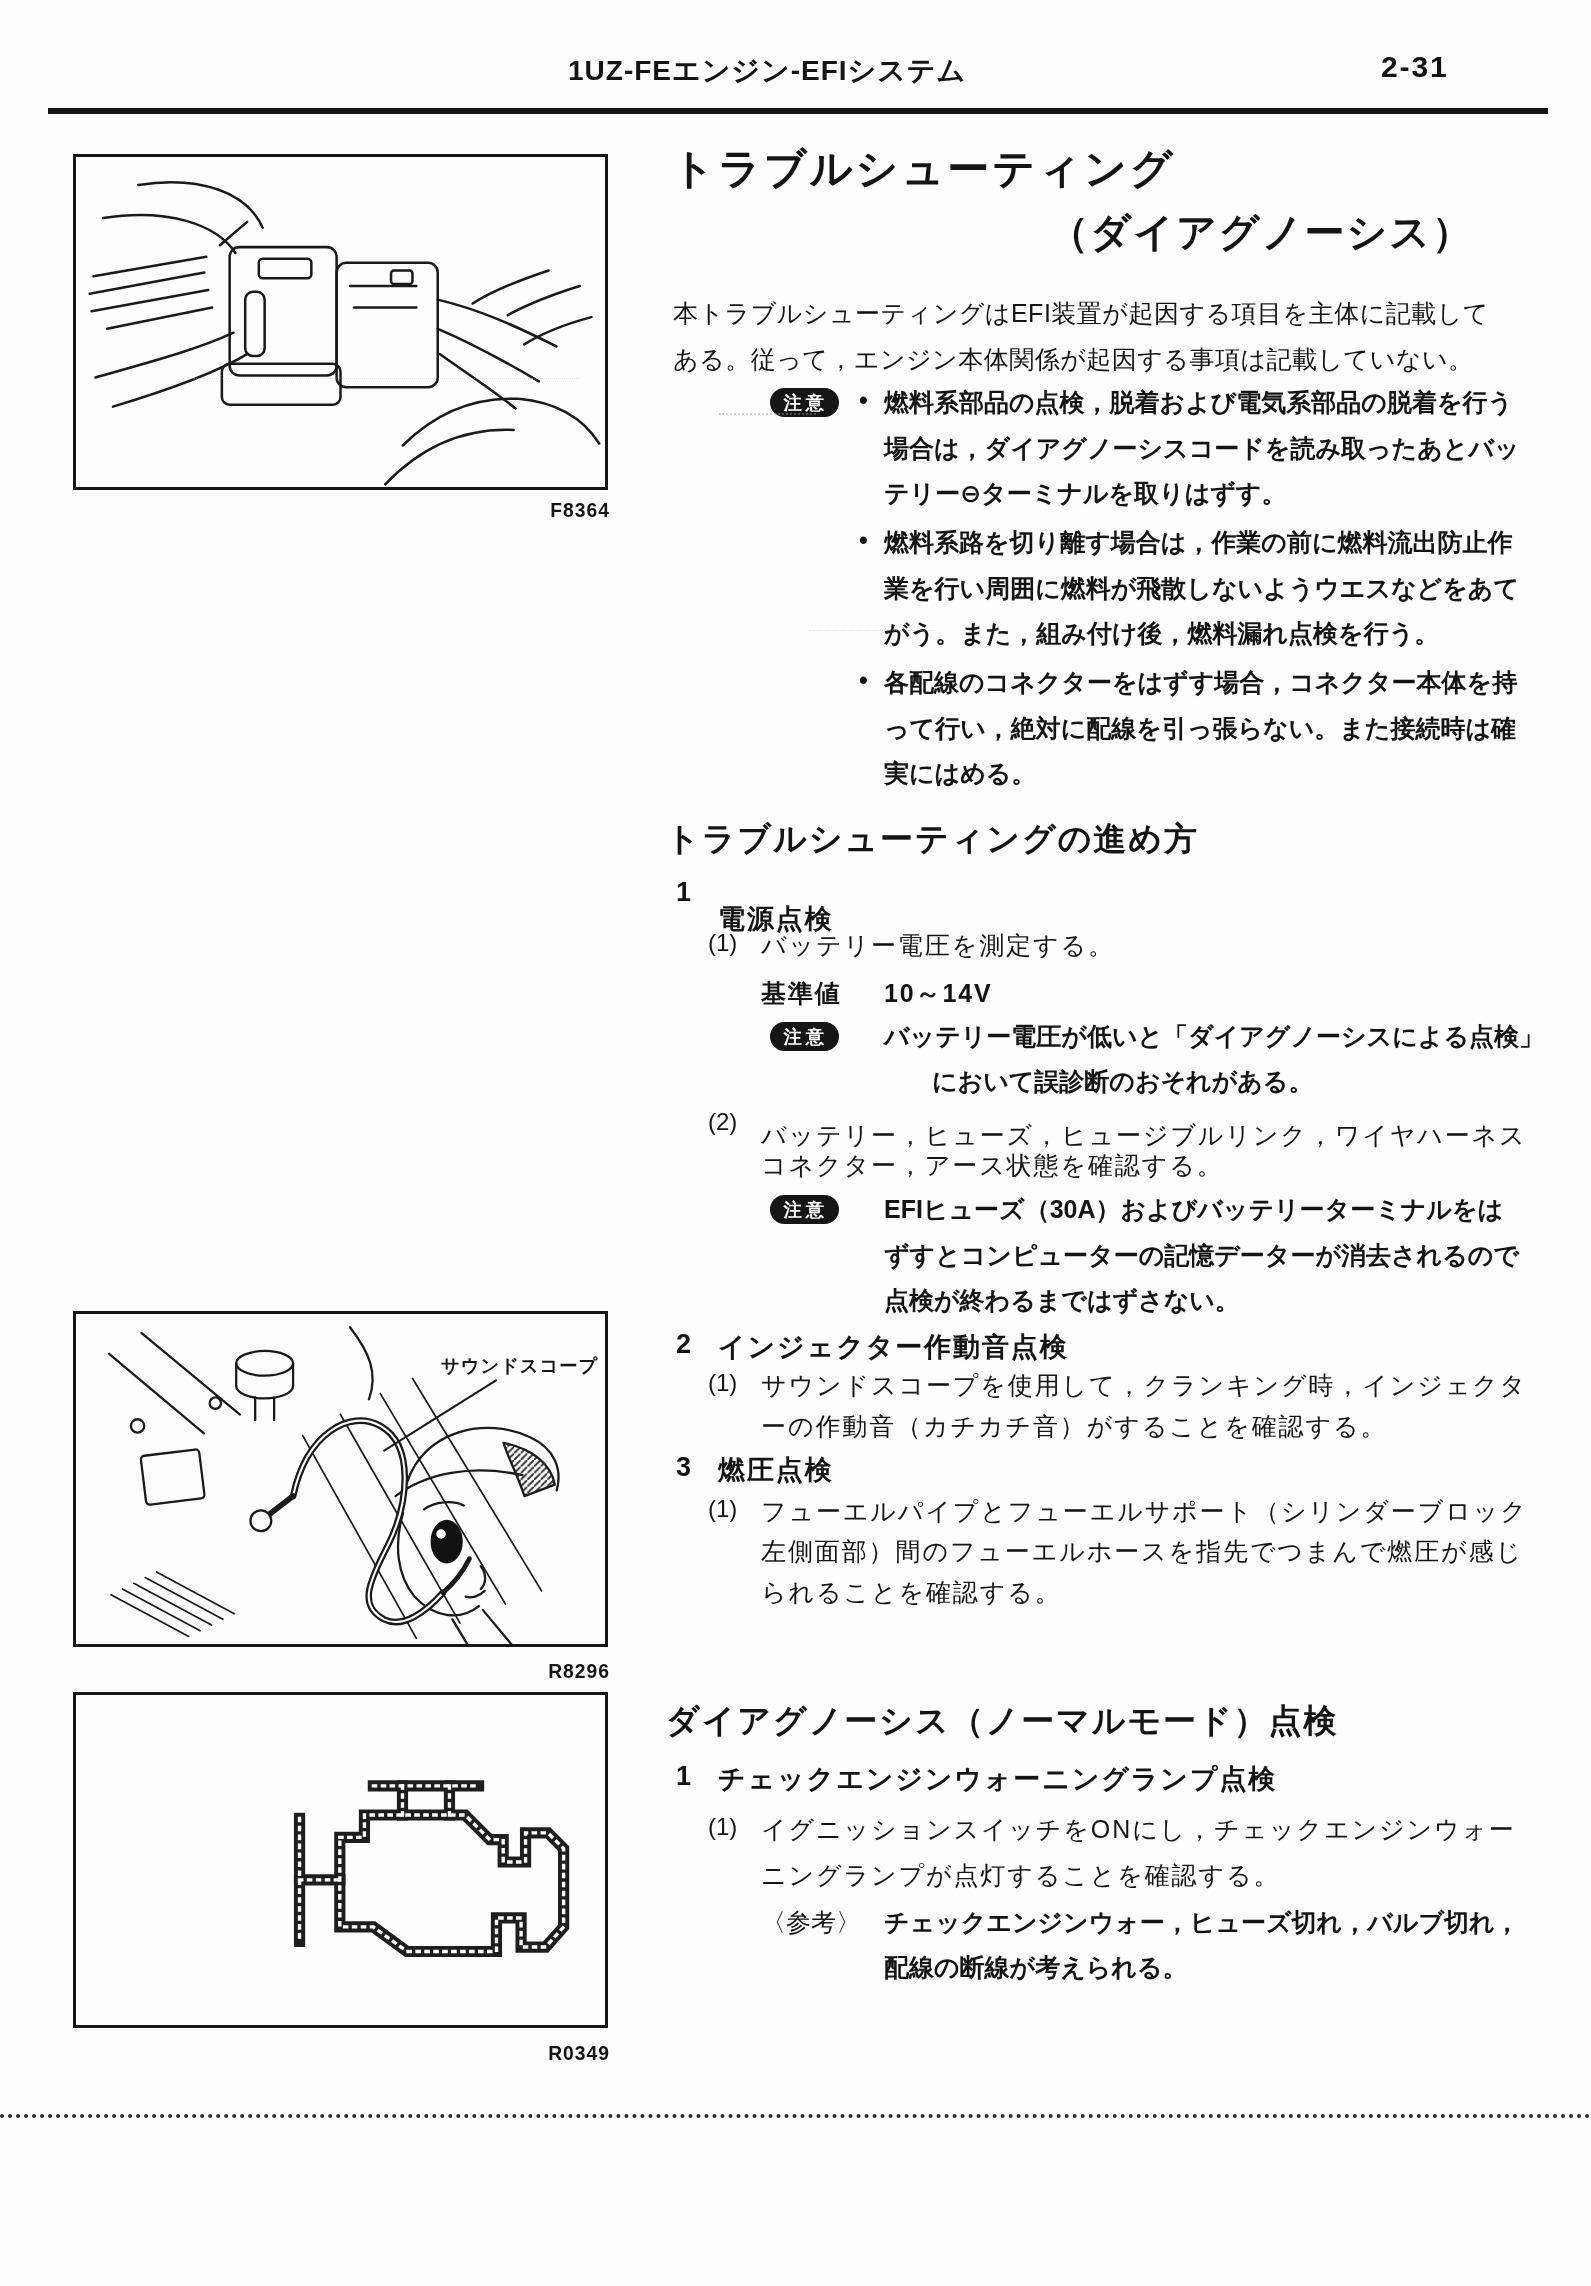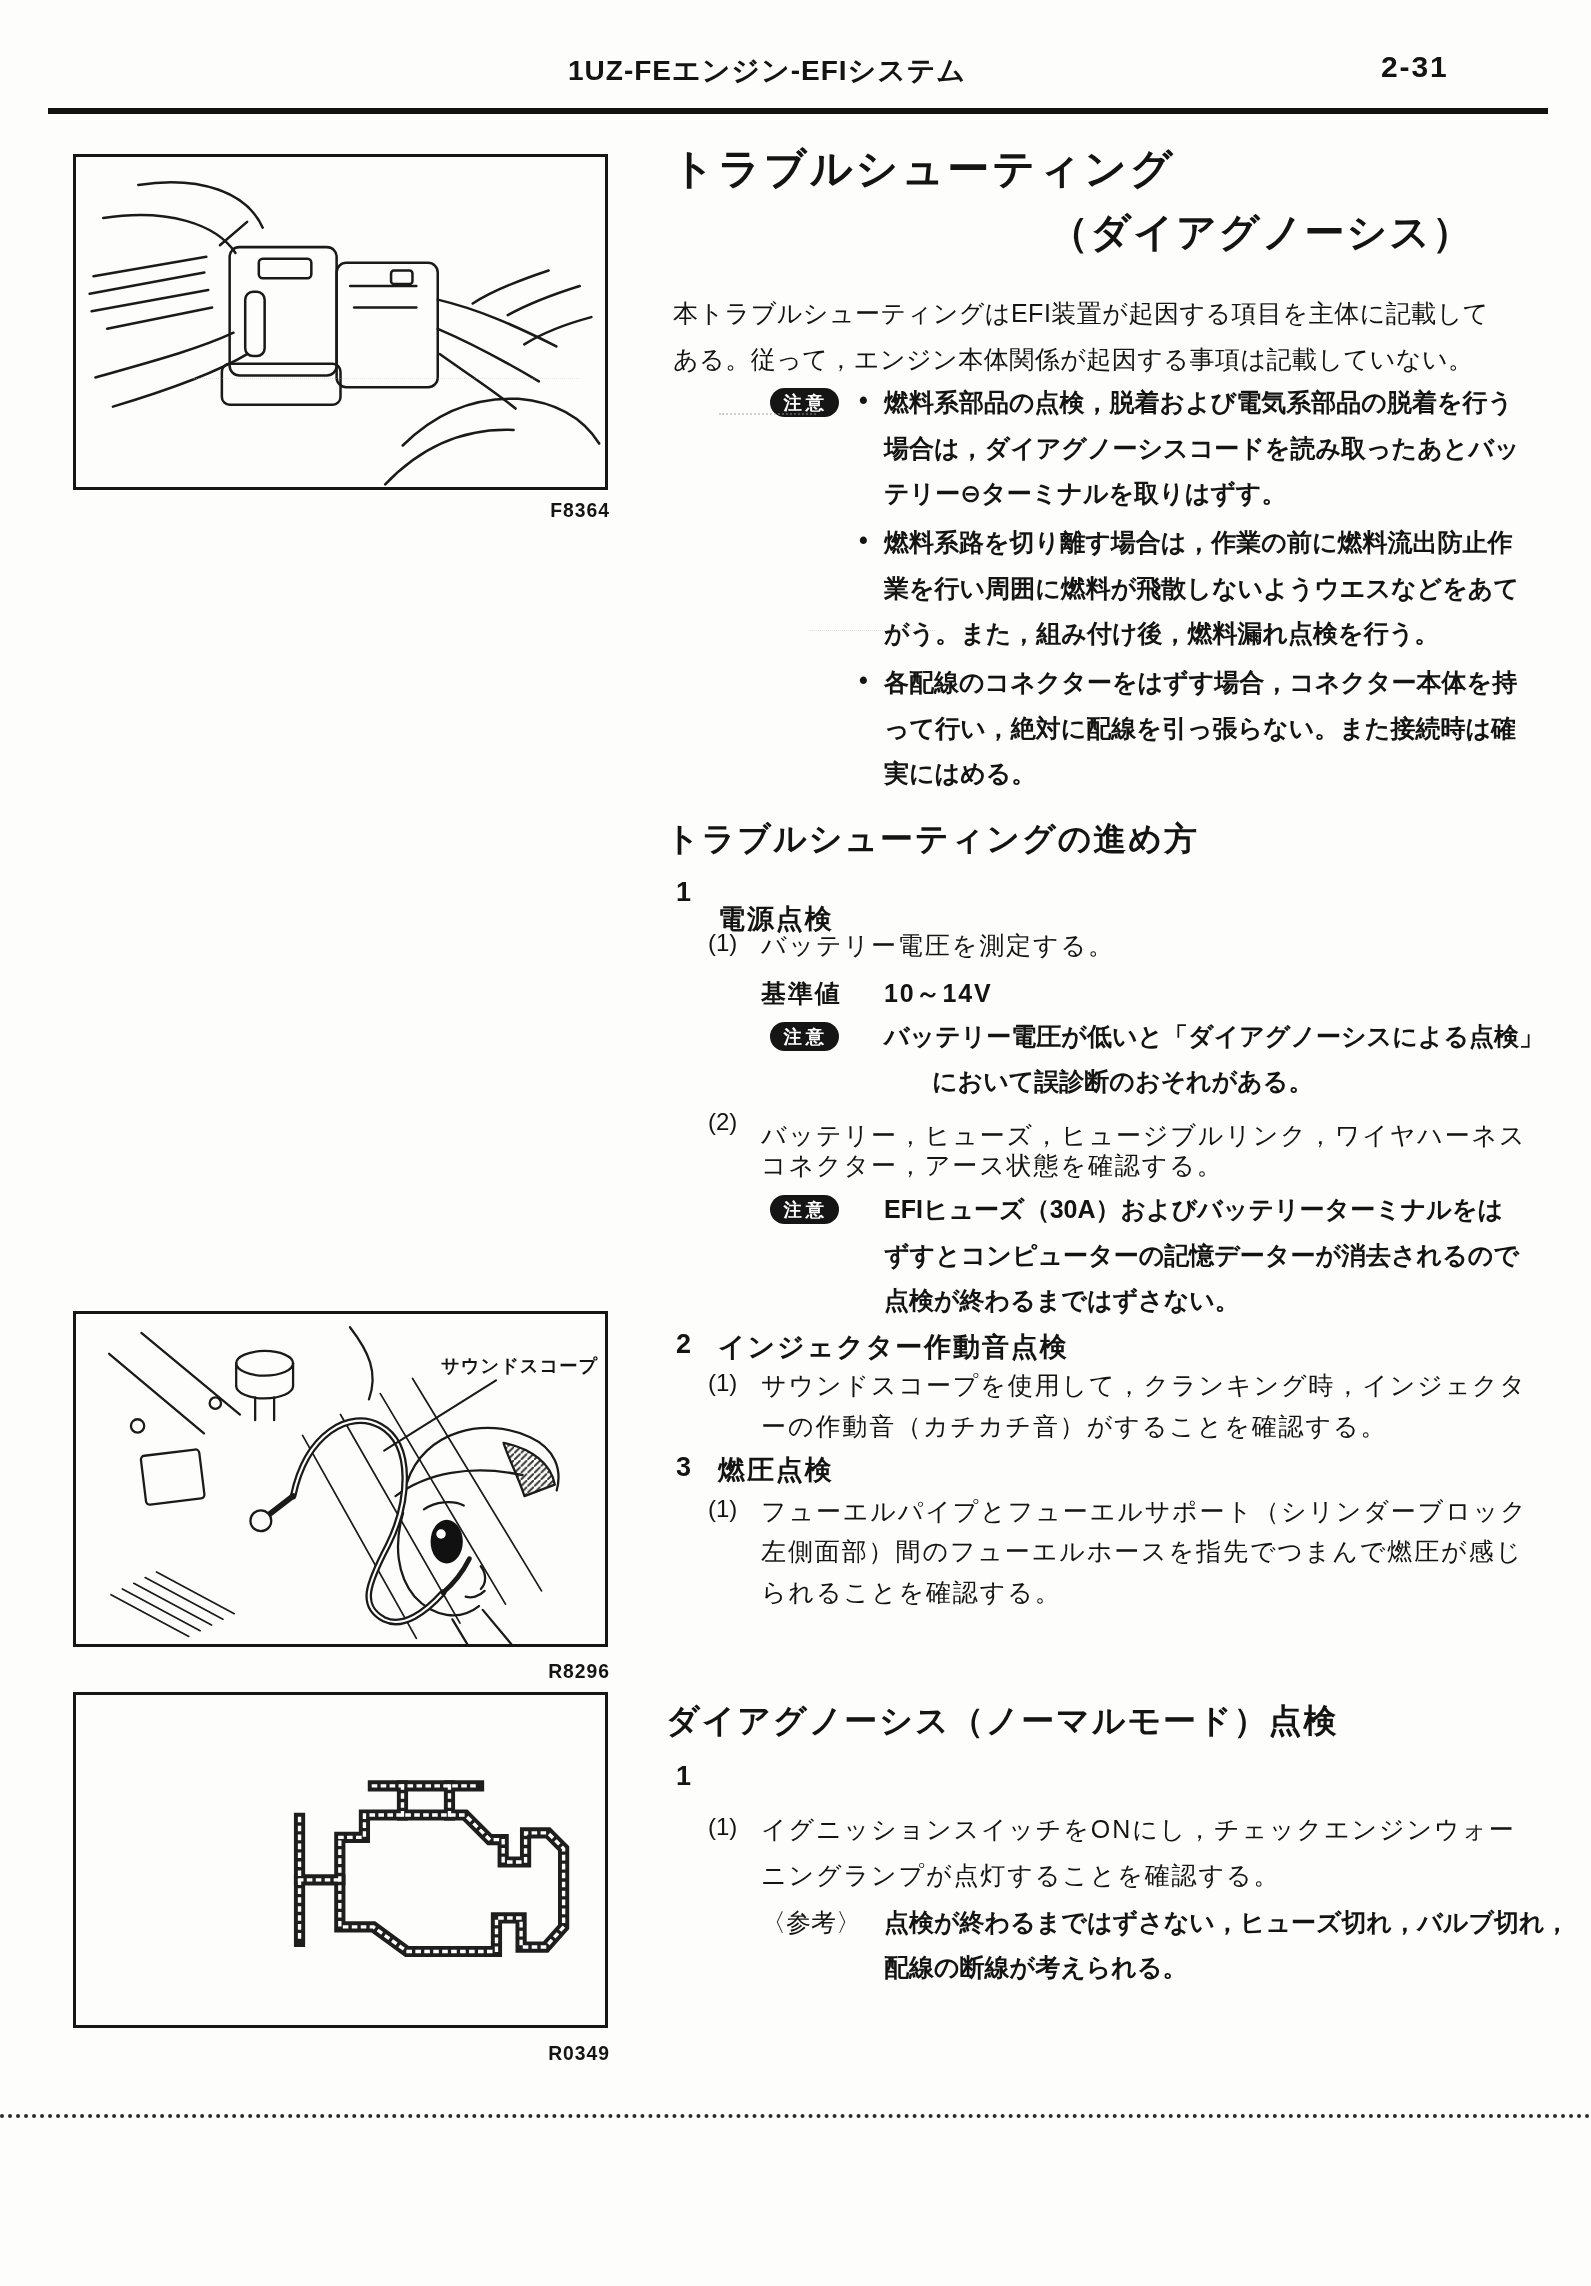--- a/index.html
+++ b/index.html
@@ -224,26 +224,27 @@
   <div class="ln stepnum" style="left:676px; top:1452px;">3</div>
   <div class="ln steptitle" style="left:718px; top:1452px;">燃圧点検</div>
   <div class="ln subnum" style="left:708px; top:1495px;">(1)</div>
   <div class="ln sub" style="left:761px; top:1495px;">フューエルパイプとフューエルサポート（シリンダーブロック</div>
   <div class="ln sub" style="left:761px; top:1535px;">左側面部）間のフューエルホースを指先でつまんで燃圧が感じ</div>
   <div class="ln sub" style="left:761px; top:1576px;">られることを確認する。</div>
 
   <div class="ln h-sec" style="left:666px; top:1699px;">ダイアグノーシス（ノーマルモード）点検</div>
 
   <div class="ln stepnum" style="left:676px; top:1761px;">1</div>
+  <div class="ln steptitle" style="left:718px; top:1761px;">チェックエンジンウォーニングランプ点検</div>
   <div class="ln subnum" style="left:708px; top:1813px;">(1)</div>
   <div class="ln sub" style="left:761px; top:1813px;">イグニッションスイッチをONにし，チェックエンジンウォー</div>
   <div class="ln sub" style="left:761px; top:1859px;">ニングランプが点灯することを確認する。</div>
 
   <div class="ln refl" style="left:761px; top:1906px;">〈参考〉</div>
-  <div class="ln nl" style="left:884px; top:1906px;">点検が終わるまではずさない，ヒューズ切れ，バルブ切れ，</div>
+  <div class="ln nl" style="left:884px; top:1906px;">チェックエンジンウォー，ヒューズ切れ，バルブ切れ，</div>
   <div class="ln nl" style="left:884px; top:1951px;">配線の断線が考えられる。</div>
 
   <div class="dotline"></div>
   <div class="noise" style="left:719px; top:413px; width:97px; border-top:2.9px dotted #999;"></div>
   <div class="noise" style="left:193px; top:378px; width:386px; border-top:1.9px dotted #bbb; opacity:.35;"></div>
   <div class="noise" style="left:809px; top:630px; width:126px; border-top:1.9px dotted #aaa; opacity:.35;"></div>
 
 </div>
 
 

